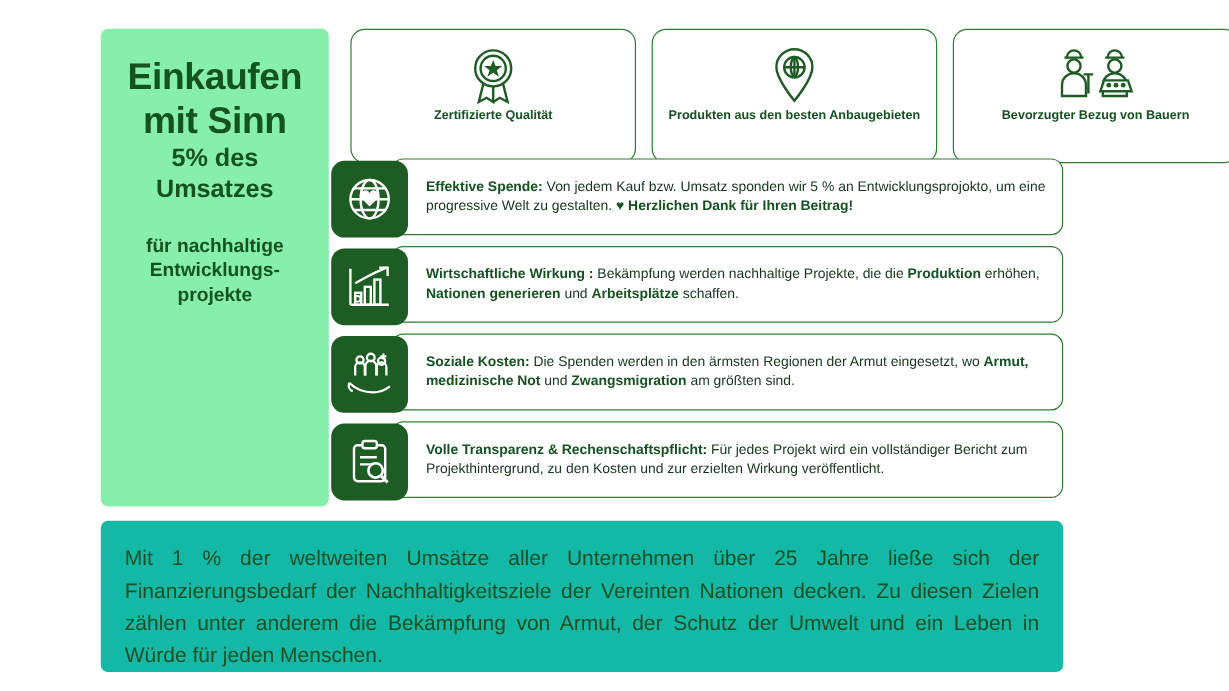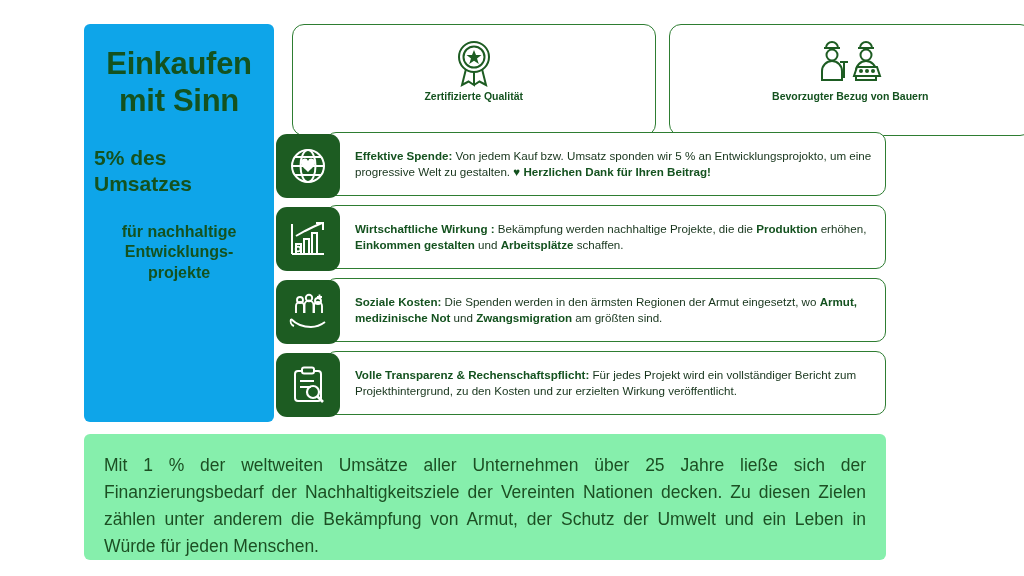--- a/index.html
+++ b/index.html
@@ -20,42 +20,41 @@
     height: 576px;
   }
 
   
   .left-panel {
     position: absolute;
     left: 84px;
     top: 24px;
     width: 190px;
     height: 398px;
-    background: #0ea5e9;
+    background: #86efac;
     border-radius: 6px;
     display: flex;
     flex-direction: column;
     align-items: center;
     padding: 22px 10px 10px 10px;
     box-sizing: border-box;
   }
   .left-title {
     font-size: 31px;
     font-weight: bold;
     line-height: 1.18;
     text-align: center;
     color: #14521f;
     letter-spacing: -0.3px;
   }
   .left-sub1 {
-    margin-top: 26px;
     font-size: 21px;
     font-weight: bold;
     line-height: 1.25;
-    text-align: left;
+    text-align: center;
     color: #14521f;
   }
   .left-sub2 {
     margin-top: 24px;
     font-size: 16px;
     font-weight: bold;
     line-height: 1.3;
     text-align: center;
     color: #14521f;
   }
@@ -143,21 +142,21 @@
   .impact-text b { font-weight: bold; color: #14521f; }
   .heart { color: #7a1f3d; }
 
   
   .bottom-box {
     position: absolute;
     left: 84px;
     top: 434px;
     width: 802px;
     height: 126px;
-    background: #86efac;
+    background: #14b8a6;
     border-radius: 6px;
     padding: 18px 20px;
     box-sizing: border-box;
   }
   .bottom-text {
     font-size: 17.5px;
     line-height: 1.55;
     text-align: justify;
     color: #1c4f23;
   }
@@ -184,20 +183,32 @@
           <circle cx="26" cy="21" r="10.5"></circle>
           <polygon points="26,14 28,19 33.5,19 29,22.5 30.8,28 26,24.7 21.2,28 23,22.5 18.5,19 24,19" fill="#1d5c22" stroke="none"></polygon>
           <path d="M18 33 L14 49 L20.5 45.5 L26 49 L26 36"></path>
           <path d="M34 33 L38 49 L31.5 45.5 L26 49"></path>
         </svg>
       </div>
       <div class="feature-label">Zertifizierte Qualität</div>
     </div>
 
 
+    <div class="feature-card">
+      <div class="feature-icon">
+        <svg width="46" height="52" viewBox="0 0 46 52" fill="none" stroke="#1d5c22" stroke-width="2">
+          <path d="M23 48 C23 48 38 30 38 20 A15 15 0 0 0 8 20 C8 30 23 48 23 48 Z"></path>
+          <circle cx="23" cy="20" r="8.5"></circle>
+          <line x1="14.5" y1="20" x2="31.5" y2="20"></line>
+          <line x1="23" y1="11.5" x2="23" y2="28.5"></line>
+          <path d="M23 11.5 C19 15 19 25 23 28.5 C27 25 27 15 23 11.5 Z"></path>
+        </svg>
+      </div>
+      <div class="feature-label">Produkten aus den besten Anbaugebieten</div>
+    </div>
 
     <div class="feature-card">
       <div class="feature-icon">
         <svg width="72" height="52" viewBox="0 0 72 52" fill="none" stroke="#1d5c22" stroke-width="2">
 
           <path d="M10 12 h16 M12 12 a6 6 0 0 1 12 0"></path>
           <circle cx="18" cy="19" r="5.5"></circle>
           <path d="M8 44 v-9 a10 10 0 0 1 20 0 v9 Z"></path>
           <path d="M30 26 v16"></path>
           <path d="M26 26 h8"></path>
@@ -244,21 +255,21 @@
           <rect x="9" y="26" width="5" height="10"></rect>
           <rect x="17" y="21" width="5" height="15"></rect>
           <rect x="25" y="15" width="5" height="21"></rect>
           <path d="M9 18 L18 13 L26 9 L35 5"></path>
           <path d="M29 5 h7 v7"></path>
           <circle cx="11" cy="31" r="2.4" stroke-width="1.6"></circle>
         </svg>
       </div>
       <div class="impact-body">
         <div class="impact-text">
-          <b>Wirtschaftliche Wirkung :</b><span> Bekämpfung werden nachhaltige Projekte, die die </span><b>Produktion</b><span> erhöhen, </span><b>Einkommen gestalten</b><span> und </span><b>Arbeitsplätze</b><span> schaffen.</span>
+          <b>Wirtschaftliche Wirkung :</b><span> Bekämpfung werden nachhaltige Projekte, die die </span><b>Produktion</b><span> erhöhen, </span><b>Nationen generieren</b><span> und </span><b>Arbeitsplätze</b><span> schaffen.</span>
         </div>
       </div>
     </div>
 
     <div class="impact-row">
       <div class="impact-badge">
         <svg width="42" height="42" viewBox="0 0 42 42" fill="none" stroke="#ffffff" stroke-width="1.9">
           <circle cx="13" cy="9" r="3"></circle>
           <path d="M9 22 v-7 a4 4 0 0 1 8 0 v7"></path>
           <circle cx="22" cy="7" r="3.2"></circle>

